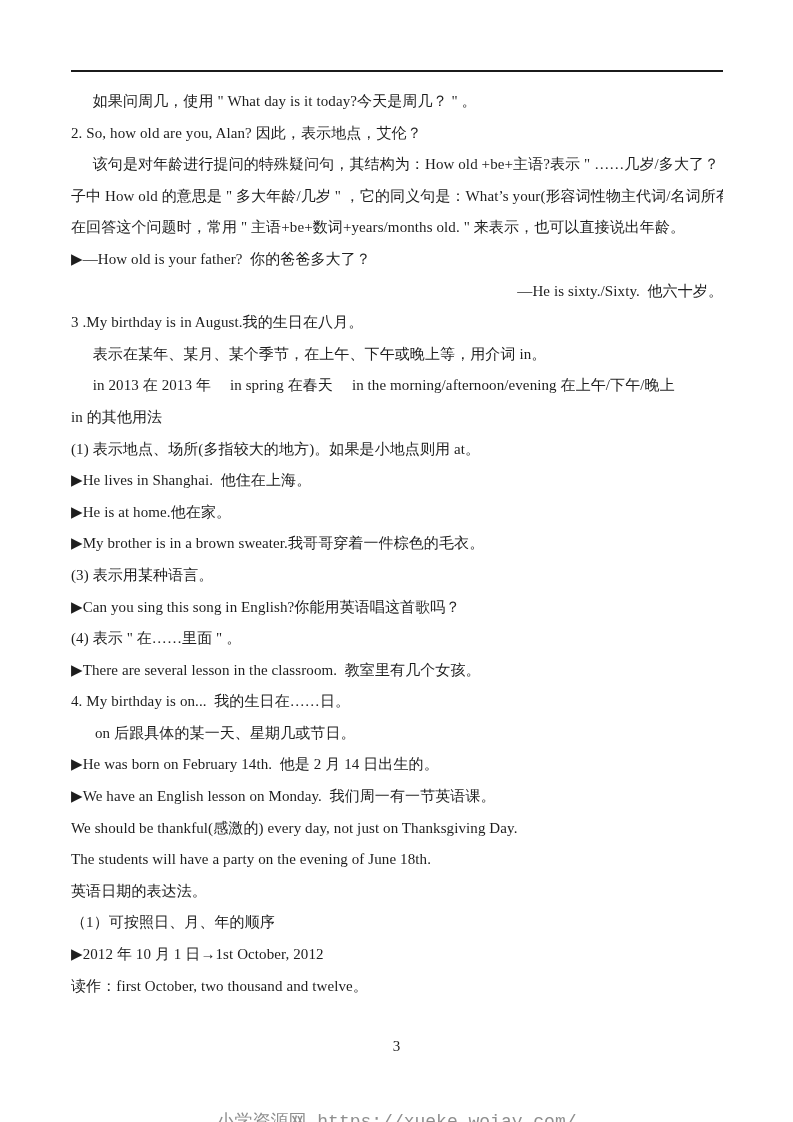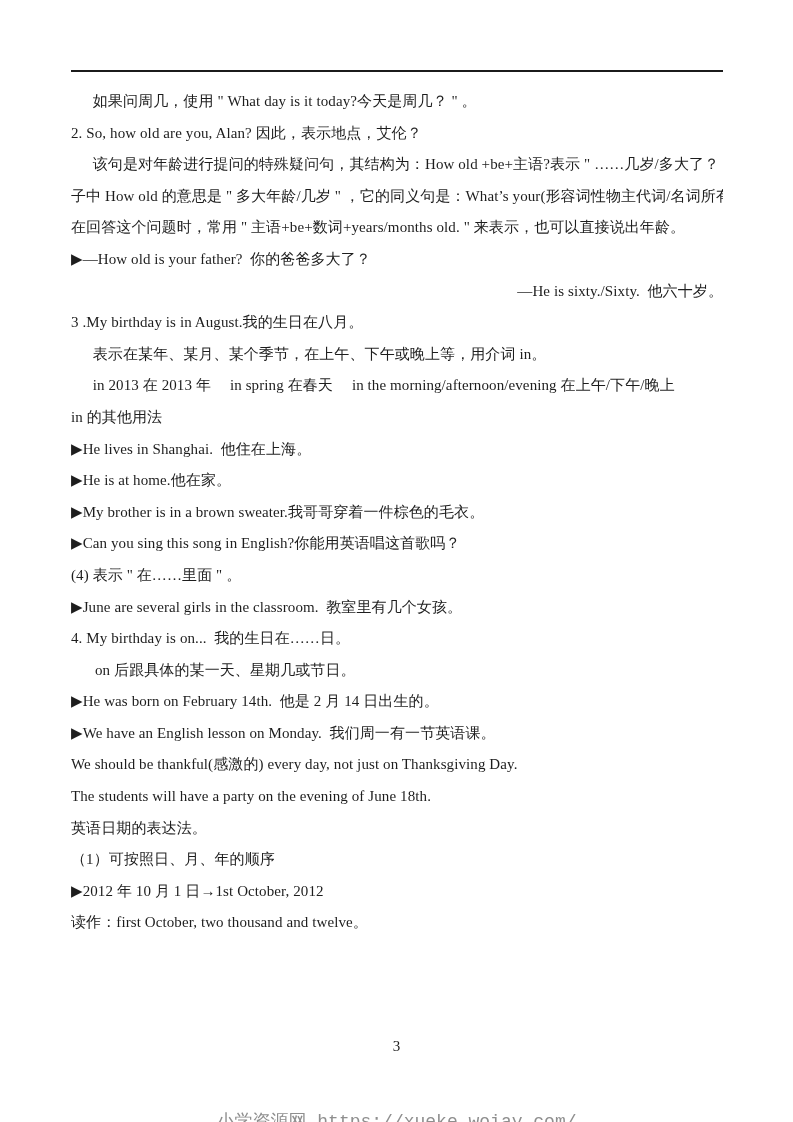--- a/index.html
+++ b/index.html
@@ -70,26 +70,28 @@
       <p class="para"><span class="b">2. So, how old are you, Alan?</span><span> 因此，表示地点，艾伦？</span></p>
       <p class="para ti"><span>该句是对年龄进行提问的特殊疑问句，其结构为：How old +be+主语?表示 " ……几岁/多大了？ " ，句</span></p>
       <p class="para"><span>子中 How old 的意思是 " 多大年龄/几岁 " ，它的同义句是：What’s your(形容词性物主代词/名词所有格)age?</span></p>
       <p class="para"><span>在回答这个问题时，常用 " 主语+be+数词+years/months old. " 来表示，也可以直接说出年龄。</span></p>
       <p class="para"><span>▶—How old is your father? 你的爸爸多大了？</span></p>
       <p class="para ml1"><span>—He is sixty./Sixty. 他六十岁。</span></p>
       <p class="para"><span class="b">3 .My birthday is in August.</span><span>我的生日在八月。</span></p>
       <p class="para ti"><span>表示在某年、某月、某个季节，在上午、下午或晚上等，用介词 in。</span></p>
       <p class="para ti"><span>in 2013 在 2013 年　 in spring 在春天　 in the morning/afternoon/evening 在上午/下午/晚上</span></p>
       <p class="para"><span class="b">in 的其他用法</span></p>
+      <p class="para"><span>(1) 表示地点、场所(多指较大的地方)。如果是小地点则用 at。</span></p>
       <p class="para"><span>▶He lives in Shanghai. 他住在上海。</span></p>
       <p class="para"><span>▶He is at home.他在家。</span></p>
       <p class="para"><span>▶My brother is in a brown sweater.我哥哥穿着一件棕色的毛衣。</span></p>
+      <p class="para"><span>(3) 表示用某种语言。</span></p>
       <p class="para"><span>▶Can you sing this song in English?你能用英语唱这首歌吗？</span></p>
       <p class="para"><span>(4) 表示 " 在……里面 " 。</span></p>
-      <p class="para"><span>▶June are several girls in the classroom. 教室里有几个女孩。</span></p>
+      <p class="para"><span>▶There are several lesson in the classroom. 教室里有几个女孩。</span></p>
       <p class="para"><span class="b">4. My birthday is on...</span><span> 我的生日在……日。</span></p>
       <p class="para ml16"><span>on 后跟具体的某一天、星期几或节日。</span></p>
       <p class="para"><span>▶He was born on February 14th. 他是 2 月 14 日出生的。</span></p>
       <p class="para"><span>▶We have an English lesson on Monday. 我们周一有一节英语课。</span></p>
       <p class="para"><span>We should be thankful(感激的) every day, not just on Thanksgiving Day.</span></p>
       <p class="para"><span>The students will have a party on the evening of June 18th.</span></p>
       <p class="para"><span>英语日期的表达法。</span></p>
       <p class="para"><span>（1）可按照日、月、年的顺序</span></p>
       <p class="para"><span>▶2012 年 10 月 1 日→1st October, 2012</span></p>
       <p class="para"><span>读作：first October, two thousand and twelve。</span></p>

